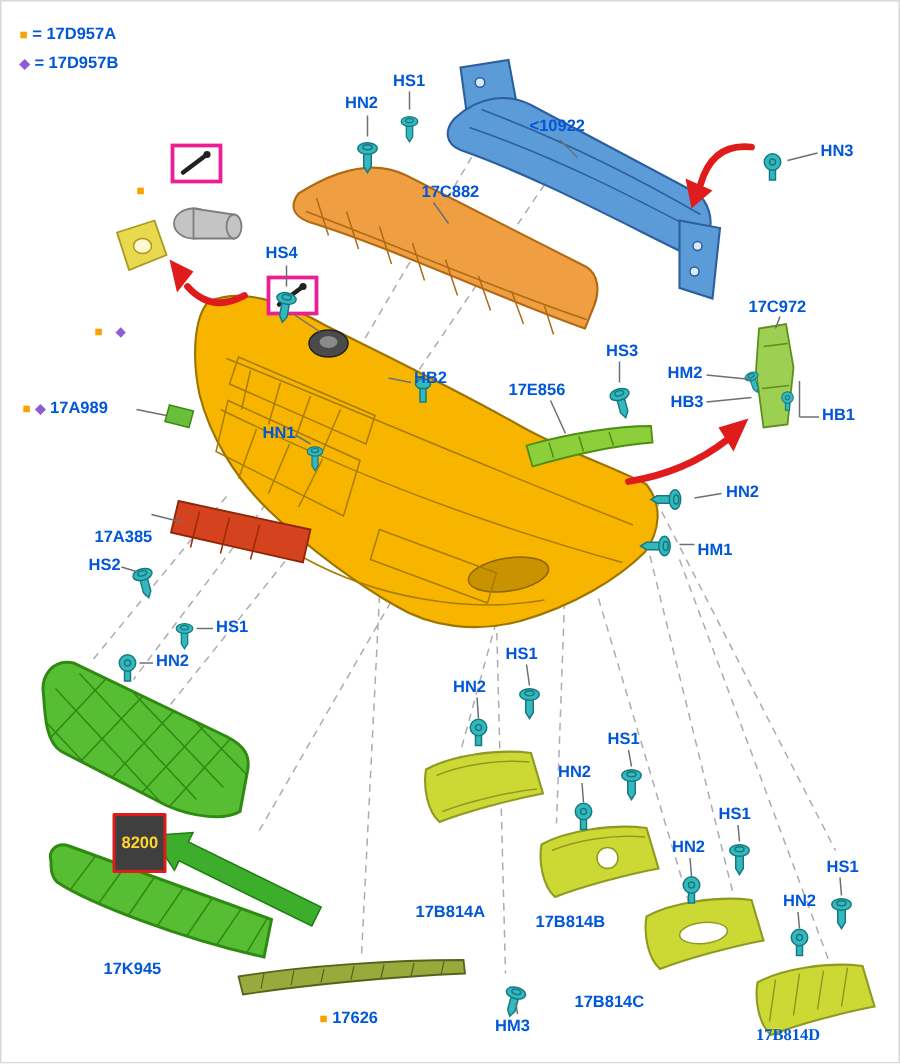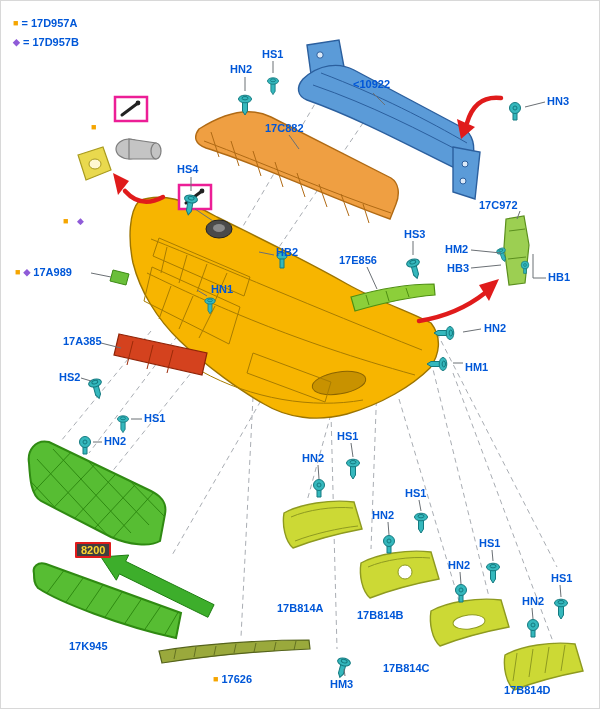--- a/index.html
+++ b/index.html
@@ -3,21 +3,21 @@
 <meta charset="utf-8">
 <style>
   html,body{margin:0;padding:0;background:#fff}
   .stage{position:relative;width:600px;height:709px;background:#ffffff;font-family:"Liberation Sans",sans-serif;overflow:hidden;border:1px solid #d8d8d8;box-sizing:border-box}
   .stage svg{position:absolute;left:0;top:0}
   #labels-layer{position:absolute;left:0;top:0;width:100%;height:100%;pointer-events:none}
   .label{position:absolute;font-size:11px;font-weight:bold;color:var(--label-blue,#0057d8);white-space:nowrap;display:flex;align-items:center;gap:3px;line-height:1.1;pointer-events:auto}
   .label .marker{font-size:9px;line-height:1}
   .marker.square,.fmarker.square{color:var(--marker-orange,#f5a500)}
   .marker.diamond,.fmarker.diamond{color:var(--marker-purple,#8f5bd8)}
-  .label.highlight{background:#3f3f3f;color:#ffd52e;border:2px solid var(--highlight-red,#e01b1b);padding:0 4px;border-radius:1px}
+  .label.highlight{background:#3f3f3f;color:#ffd52e;border:2px solid var(--highlight-red,#e01b1b);padding:12px 4px;border-radius:1px}
   .fmarker{position:absolute;font-size:9px;line-height:1;pointer-events:none}
   .beam{fill:var(--beam-blue,#5b9bd8);stroke:#2b5f9e;stroke-width:1.4}
   .beamdetail{stroke:#2b5f9e;stroke-width:1;fill:none}
   .absorber{fill:var(--absorber-orange,#ef9f42);stroke:#b06a14;stroke-width:1.4}
   .absdetail{stroke:#b06a14;stroke-width:1;fill:none}
   .bumper{fill:var(--bumper-yellow,#f7b500);stroke:#9c7400;stroke-width:1.4}
   .bumpdetail{stroke:#a87c00;stroke-width:1;fill:none}
   .grille{fill:var(--grille-green,#57bd33);stroke:#2f8a12;stroke-width:2}
   .mesh{stroke:#2f8a12;stroke-width:1;fill:none}
   .bezel{fill:var(--bezel-yellowgreen,#ccd935);stroke:#8e9a20;stroke-width:1.4}
@@ -299,27 +299,27 @@
       </div>
       <div class="label" style="left: 261px; top: 47px;">
         <span>HS1</span>
       </div>
       <div class="label" style="left: 352px; top: 77px;">
         <span>&lt;10922</span>
       </div>
       <div class="label" style="left: 546px; top: 94px;">
         <span>HN3</span>
       </div>
-      <div class="label" style="left: 264px; top: 121px; text-align: right;">
+      <div class="label" style="left: 280px; top: 121px; text-align: right;">
         <span>17C882</span>
       </div>
       <div class="label" style="left: 176px; top: 162px;">
         <span>HS4</span>
       </div>
-      <div class="label" style="left: 478px; top: 198px;">
+      <div class="label" style="left: 498px; top: 198px;">
         <span>17C972</span>
       </div>
       <div class="label" style="left: 403px; top: 227px;">
         <span>HS3</span>
       </div>
       <div class="label" style="left: 239px; top: 245px; padding-left: 36px;">
         <span>HB2</span>
       </div>
       <div class="label" style="left: 444px; top: 242px;">
         <span>HM2</span>
@@ -331,27 +331,27 @@
         <span>HB3</span>
       </div>
       <div class="label" style="left: 547px; top: 270px;">
         <span>HB1</span>
       </div>
       <div class="label" style="left: 14px; top: 265px;">
         <span class="marker square">■</span>
         <span class="marker diamond">◆</span>
         <span>17A989</span>
       </div>
-      <div class="label" style="left: 174px; top: 282px; margin-left: 36px;">
+      <div class="label" style="left: 174px; top: 282px;">
         <span>HN1</span>
       </div>
       <div class="label" style="left: 483px; top: 321px;">
         <span>HN2</span>
       </div>
-      <div class="label" style="left: 62px; top: 334px;">
+      <div class="label" style="left: 62px; top: 351px;">
         <span>17A385</span>
       </div>
       <div class="label" style="left: 464px; top: 360px;">
         <span>HM1</span>
       </div>
       <div class="label" style="left: 58px; top: 370px;">
         <span>HS2</span>
       </div>
       <div class="label" style="left: 143px; top: 411px;">
         <span>HS1</span>
@@ -398,20 +398,20 @@
       <div class="label" style="left: 382px; top: 649px; margin-top: 12px;">
         <span>17B814C</span>
       </div>
       <div class="label" style="left: 212px; top: 672px;">
         <span class="marker square">■</span>
         <span>17626</span>
       </div>
       <div class="label" style="left: 329px; top: 677px; align-items: flex-end;">
         <span>HM3</span>
       </div>
-      <div class="label" style="left: 503px; top: 683px;">
+      <div class="label" style="left: 503px; top: 683px; font-family: Liberation Serif, serif;">
         <span>17B814D</span>
       </div>
       <span class="fmarker square" style="left: 90px; top: 122px;">■</span>
       <span class="fmarker square" style="left: 62px; top: 216px;">■</span>
       <span class="fmarker diamond" style="left: 76px; top: 216px;">◆</span>
     </div>
 </div>
 
 </body></html>

